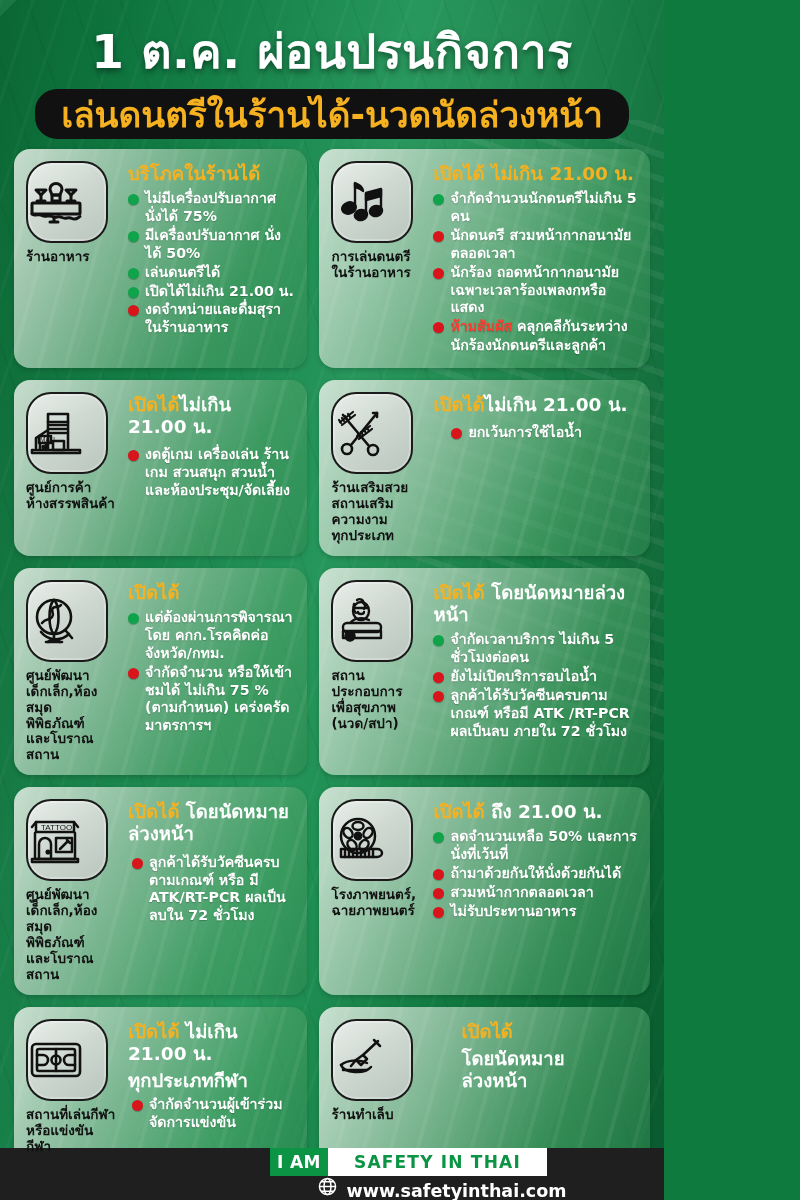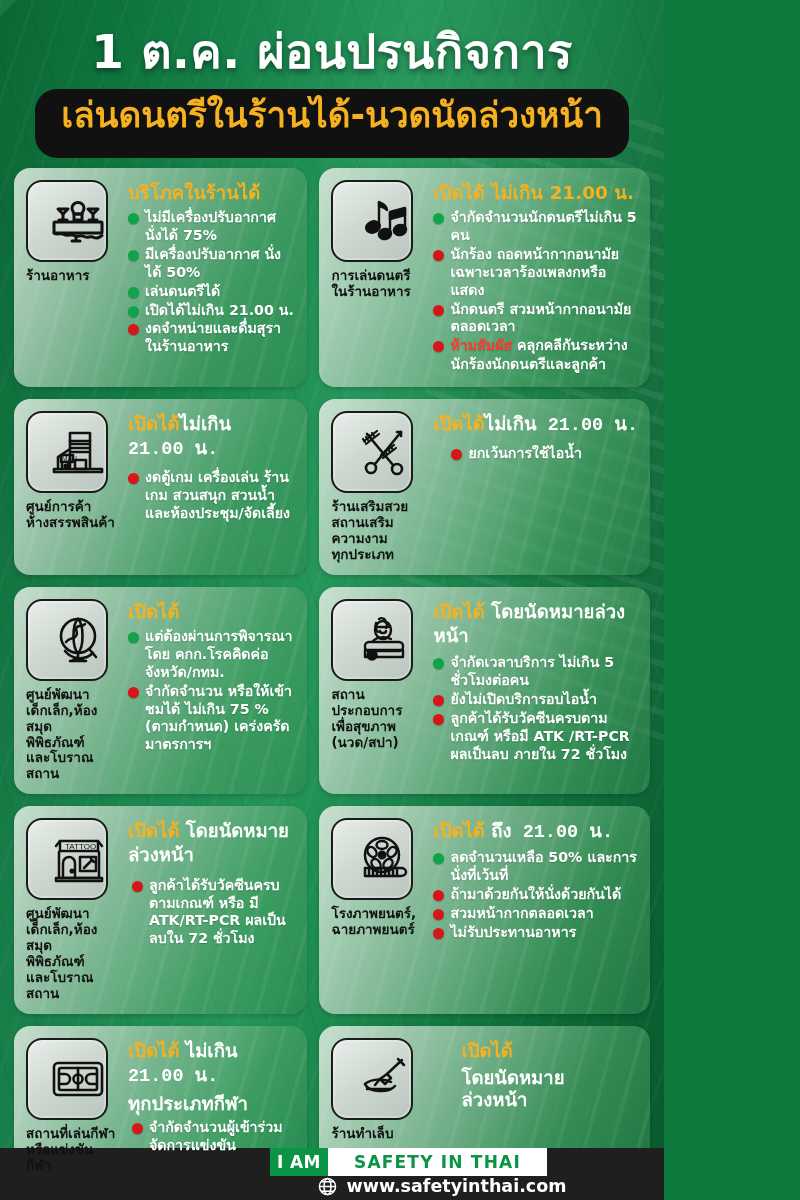--- a/index.html
+++ b/index.html
@@ -29,55 +29,55 @@
     transform:skewX(-8deg);pointer-events:none;}
 
   
   header{position:relative;padding:16px 0 6px;text-align:center;}
   #title{
     color:#fff;font-size:47px;font-weight:bold;letter-spacing:.4px;
     text-shadow:0 3px 6px rgba(0,0,0,.45);line-height:1.12;margin:10px 0 10px;
   }
   #subtitle-wrap{
     display:inline-block;background:#111;border-radius:22px;
-    padding:6px 26px 23px;margin:0 auto;
+    padding:6px 26px 4px;margin:0 auto;
   }
   #subtitle{color:#f5b120;font-size:35px;font-weight:bold;line-height:1.15;white-space:nowrap;}
 
   
   #grid{position:relative;padding:4px 14px 0;}
   .row{display:flex;gap:12px;margin-bottom:12px;align-items:stretch;}
   .card{
     position:relative;border-radius:16px;padding:12px 12px 12px 12px;
     display:flex;gap:10px;box-sizing:border-box;
     background:linear-gradient(118deg, rgba(225,236,226,.88) 0%, rgba(150,196,165,.80) 38%, rgba(77,162,104,.62) 72%, rgba(46,137,80,.55) 100%);
     box-shadow:0 2px 5px rgba(0,0,0,.18);
     overflow:hidden;
   }
   .card.left{width:358px;}
   .card.right{width:404px;}
   .card .sheen{position:absolute;inset:0;pointer-events:none;opacity:.35;
     background:repeating-linear-gradient(105deg, rgba(255,255,255,.16) 0 4px, rgba(255,255,255,0) 4px 26px);}
 
   .icon-col{width:92px;flex:0 0 92px;position:relative;z-index:2;}
   .icon-box{
-    width:78px;height:78px;border-radius:16px;
+    width:78px;height:78px;border-radius:25px;
     background:linear-gradient(145deg,#e9eeea 0%,#cfd9d2 45%,#b9c6bd 100%);
     border:2.5px solid #1b1b1b;
-    display:flex;align-items:center;justify-content:flex-end;
+    display:flex;align-items:center;justify-content:flex-start;
     box-shadow:inset 0 0 0 2px rgba(255,255,255,.25);
   }
   .icon-box svg{display:block;}
   .icon-label{
     margin-top:6px;color:#111;font-size:13.5px;font-weight:bold;line-height:1.18;
   }
   .body-col{flex:1;position:relative;z-index:2;min-width:0;}
   .head{font-size:18.5px;font-weight:bold;line-height:1.2;margin:2px 0 5px;}
   .head .accent{color:#f5b120;}
-  .head .white{color:#fff;font-family:Liberation Mono, monospace;}
+  .head .white{color:#fff;}
   ul.items{list-style:none;margin:0;padding:0;}
   ul.items li{
     position:relative;padding-left:17px;color:#fff;font-size:14.2px;line-height:1.26;
     margin-bottom:1px;font-weight:600;text-shadow:0 1px 1px rgba(0,0,0,.22);
   }
   ul.items li::before{
     content:"";position:absolute;left:0;top:4px;width:11px;height:11px;border-radius:50%;
     background:#d9151c;box-shadow:0 1px 1px rgba(0,0,0,.25);
   }
   ul.items li.green::before{background:#0fa44a;}
@@ -85,21 +85,21 @@
   .head-sub{color:#fff;font-size:18.5px;font-weight:bold;line-height:1.2;}
 
   
   footer{
     position:absolute;left:0;bottom:0;width:800px;height:52px;background:#1f1f1f;
     display:flex;align-items:center;gap:0;flex-direction:column;
   }
   #logo{display:flex;align-items:center;margin-left:17px;height:30px;}
   #logo .iam{background:#0b9444;color:#fff;font-weight:bold;font-size:17px;padding:4px 7px;letter-spacing:.4px;}
   #logo .sit{background:#fff;color:#0b9444;font-weight:bold;font-size:17px;padding:4px 26px;letter-spacing:1.2px;}
-  .foot-item{display:flex;align-items:flex-start;gap:9px;color:#fff;font-size:17.5px;font-weight:bold;}
+  .foot-item{display:flex;align-items:flex-end;gap:9px;color:#fff;font-size:17.5px;font-weight:bold;}
   #foot-web{margin-left:83px;}
   #foot-fb{margin-left:78px;}
   .fbicon{width:21px;height:21px;border-radius:50%;background:#fff;color:#1f1f1f;
     font-weight:bold;font-size:15px;display:flex;align-items:center;justify-content:center;font-family:"Liberation Serif",serif;}
 </style>
 </head>
 <body>
 
 <div id="page">
   <div id="bgtex"></div>
@@ -166,22 +166,22 @@
           </div>
           <div class="icon-label" style="white-space:pre-line">การเล่นดนตรี
 ในร้านอาหาร</div>
         </div>
         <div class="body-col">
           <div class="head">
             <span class="accent">เปิดได้ ไม่เกิน 21.00 น.</span>
           </div>
           <ul class="items">
             <li class="green">จำกัดจำนวนนักดนตรีไม่เกิน 5 คน</li>
+            <li>นักดนตรี สวมหน้ากากอนามัยตลอดเวลา</li>
             <li>นักร้อง ถอดหน้ากากอนามัยเฉพาะเวลาร้องเพลงกหรือแสดง</li>
-            <li>นักดนตรี สวมหน้ากากอนามัยตลอดเวลา</li>
             <li><span class="warn">ห้ามสัมผัส</span><span> คลุกคลีกันระหว่างนักร้องนักดนตรีและลูกค้า</span></li>
           </ul>
         </div>
       </div>
     </div>
 
     <div class="row">
 
       <div class="card left">
         <div class="sheen"></div>

